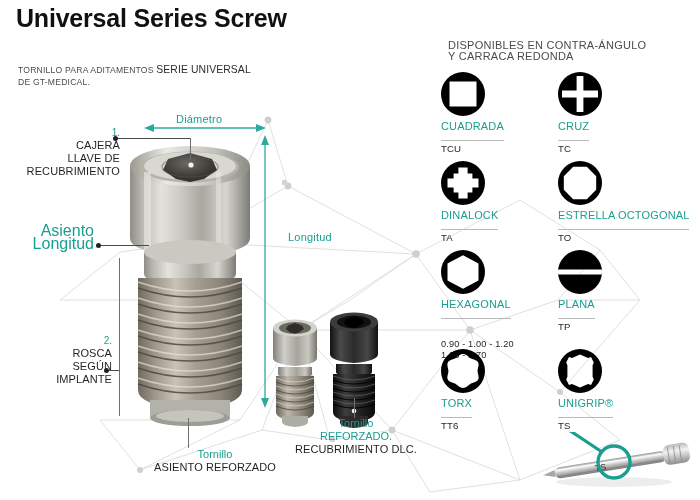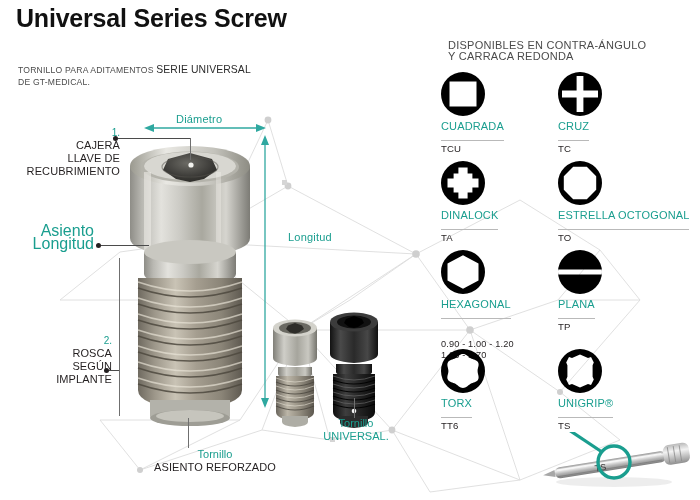--- a/index.html
+++ b/index.html
@@ -325,21 +325,22 @@
   <div class="vline" style="left:119px;top:258px;height:158px;"></div>
 
   <div class="caption" id="cap-main">
     <div class="teal">Tornillo</div>
     <div class="dark">ASIENTO REFORZADO</div>
   </div>
   <div class="vline" style="left:188px;top:418px;height:30px;"></div>
 
   <div class="caption" id="cap-dina">
     <div class="teal">Tornillo</div>
-    <div class="teal">UNIVERSAL.</div>
+    <div class="teal">REFORZADO.</div>
+    <div class="dark">RECUBRIMIENTO DLC.</div>
   </div>
   <div class="vline" style="left:354px;top:398px;height:20px;"></div>
 
   <div class="drivers">
 
     <div class="drv" style="left:0px;top:0px;">
       <div class="ic">
         <svg viewBox="0 0 44 44" width="44" height="44">
           <path fill="#000" fill-rule="evenodd" d="M22,0 A22,22 0 1,0 22,44 A22,22 0 1,0 22,0 Z
                    M8.5,9.5 L35.5,9.5 L35.5,34.5 L8.5,34.5 Z"></path>

